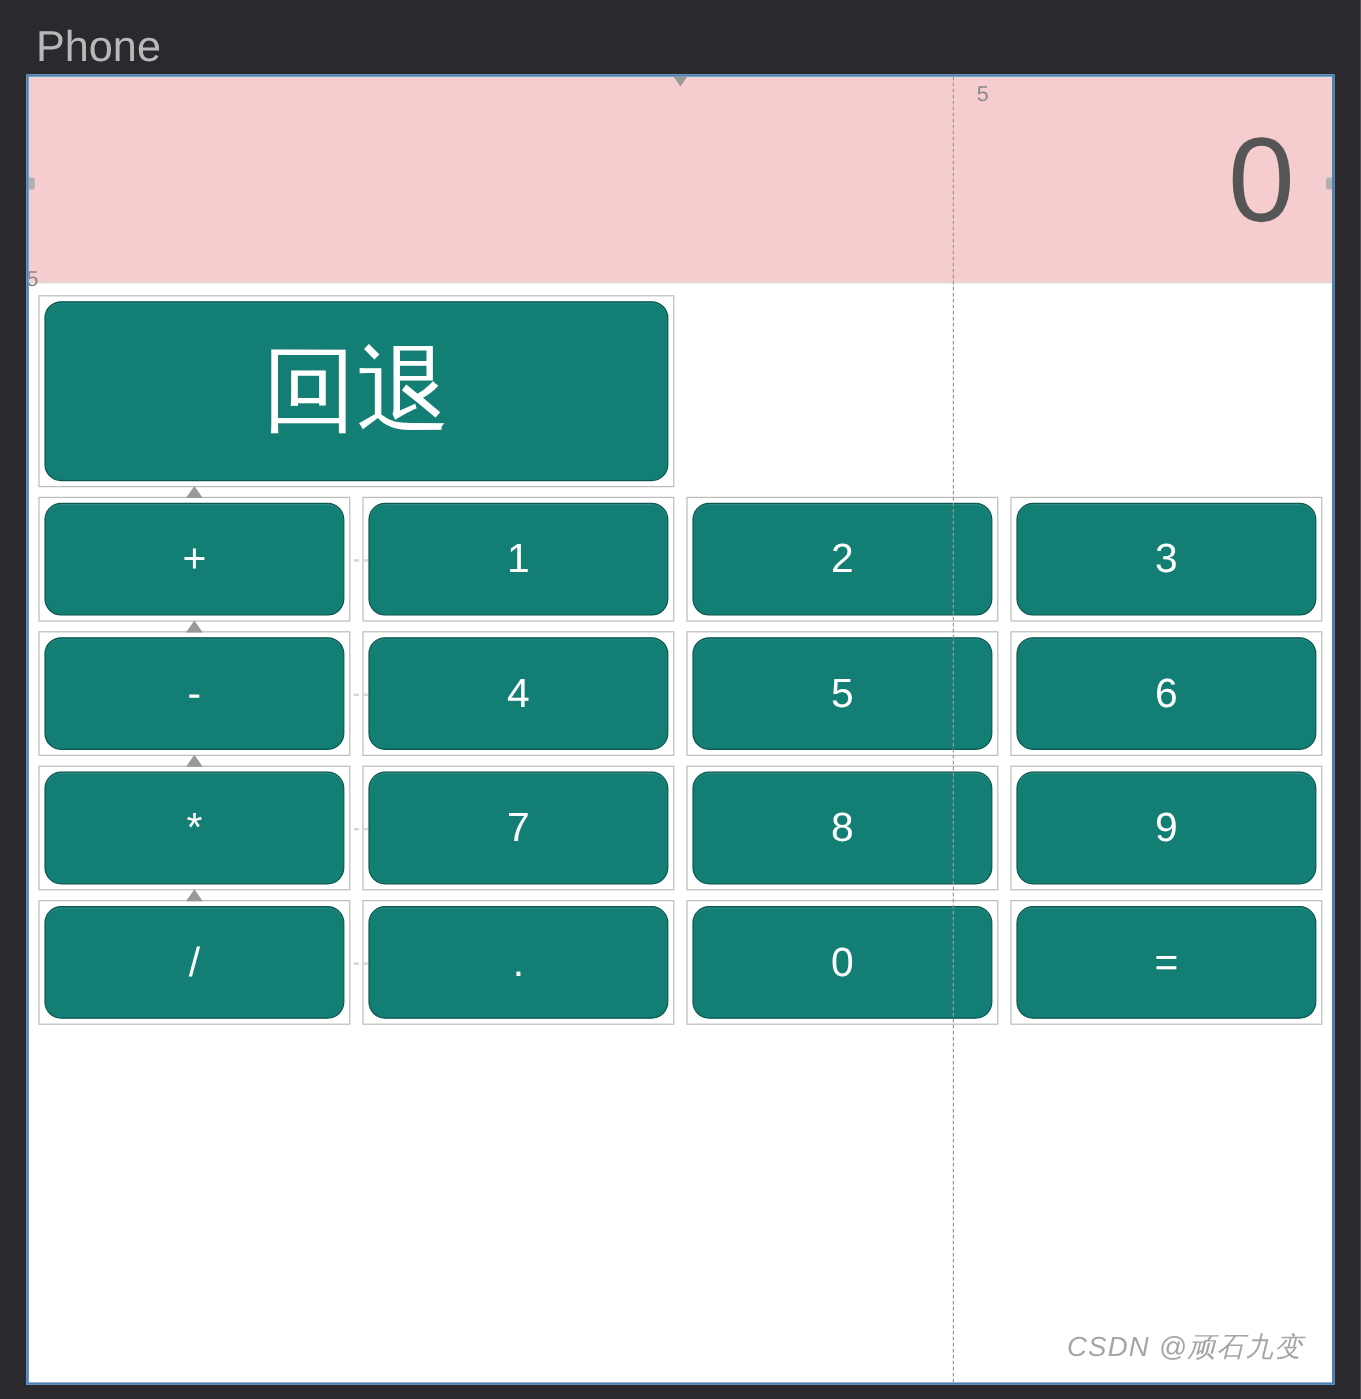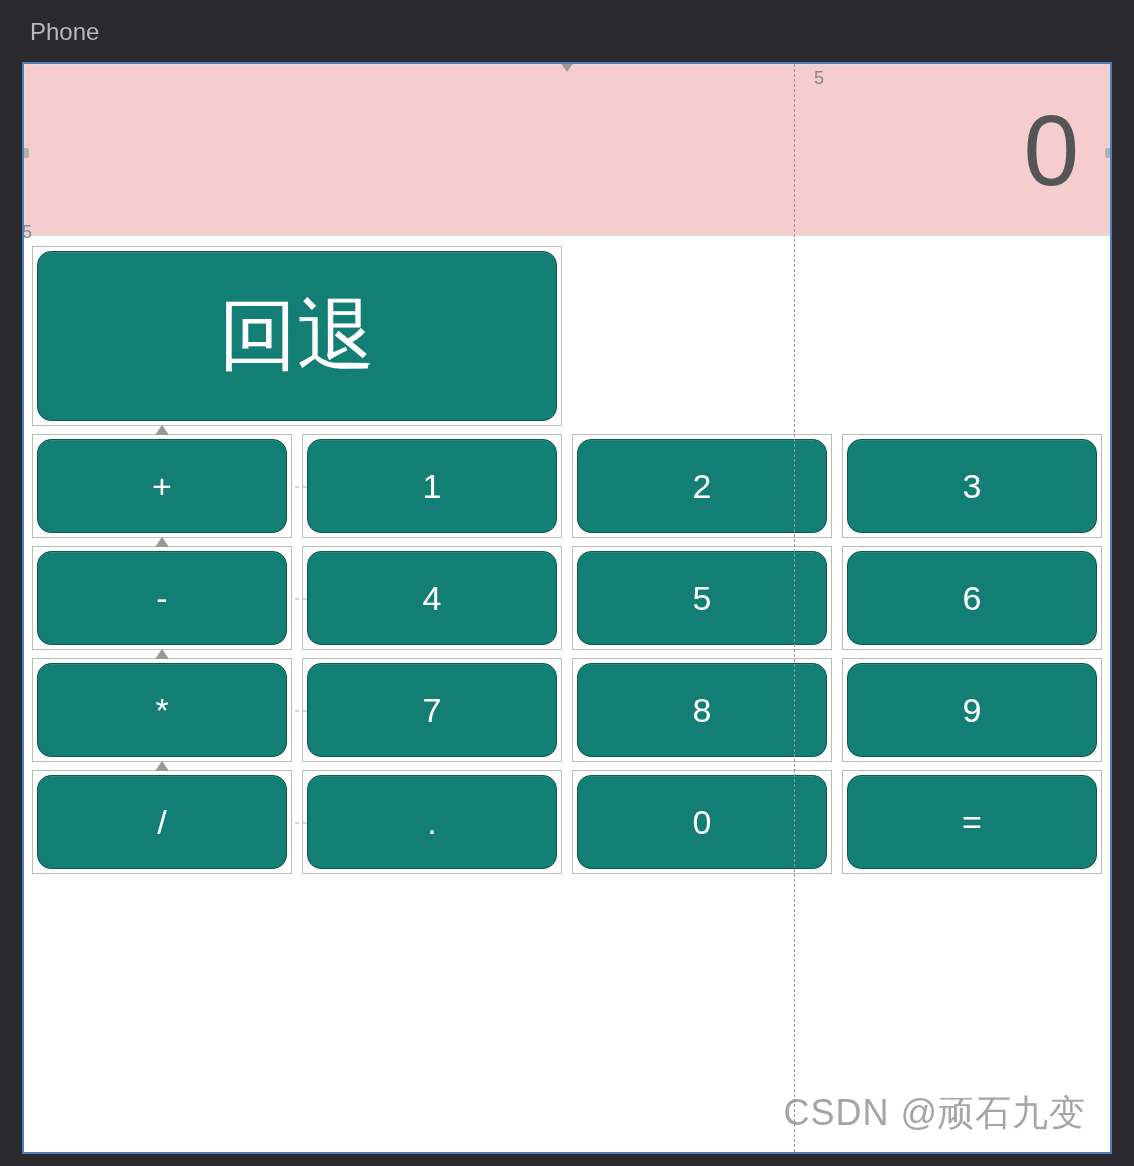--- a/index.html
+++ b/index.html
@@ -10,21 +10,21 @@
     body {
       background: #2a2a2e;
       font-family: -apple-system, sans-serif;
       width: 1134px;
       height: 1166px;
       overflow: hidden;
       position: relative;
     }
     .title-bar {
       color: #b8b8b8;
-      font-size: 24px;
+      font-size: 36px;
       padding: 18px 30px;
       font-weight: 300;
     }
     .phone-frame {
       position: absolute;
       top: 62px;
       left: 22px;
       right: 22px;
       bottom: 12px;
       background: #ffffff;
@@ -68,21 +68,21 @@
       padding: 4px;
       position: relative;
     }
     .row-top {
       display: grid;
       grid-template-columns: 1fr 1fr;
       gap: 10px;
       padding: 4px 0;
     }
     .row-top .row-cell {
-      height: 180px;
+      height: 160px;
     }
     .row-grid {
       display: grid;
       grid-template-columns: repeat(4, 1fr);
       gap: 10px;
       padding: 4px 0;
     }
     .row-grid .row-cell {
       height: 104px;
     }
@@ -131,22 +131,23 @@
       height: 2px;
       background: repeating-linear-gradient(90deg, #999 0, #999 4px, transparent 4px, transparent 8px);
       opacity: 0.4;
       z-index: 3;
       pointer-events: none;
     }
     .watermark {
       position: absolute;
       bottom: 14px;
       right: 24px;
-      font-size: 36px;
+      font-size: 23px;
       color: #888;
+      font-style: italic;
       opacity: 0.75;
       z-index: 10;
       pointer-events: none;
       letter-spacing: 1px;
     }
   </style>
 </head>
 <body>
 
 <div class="title-bar">Phone</div>

